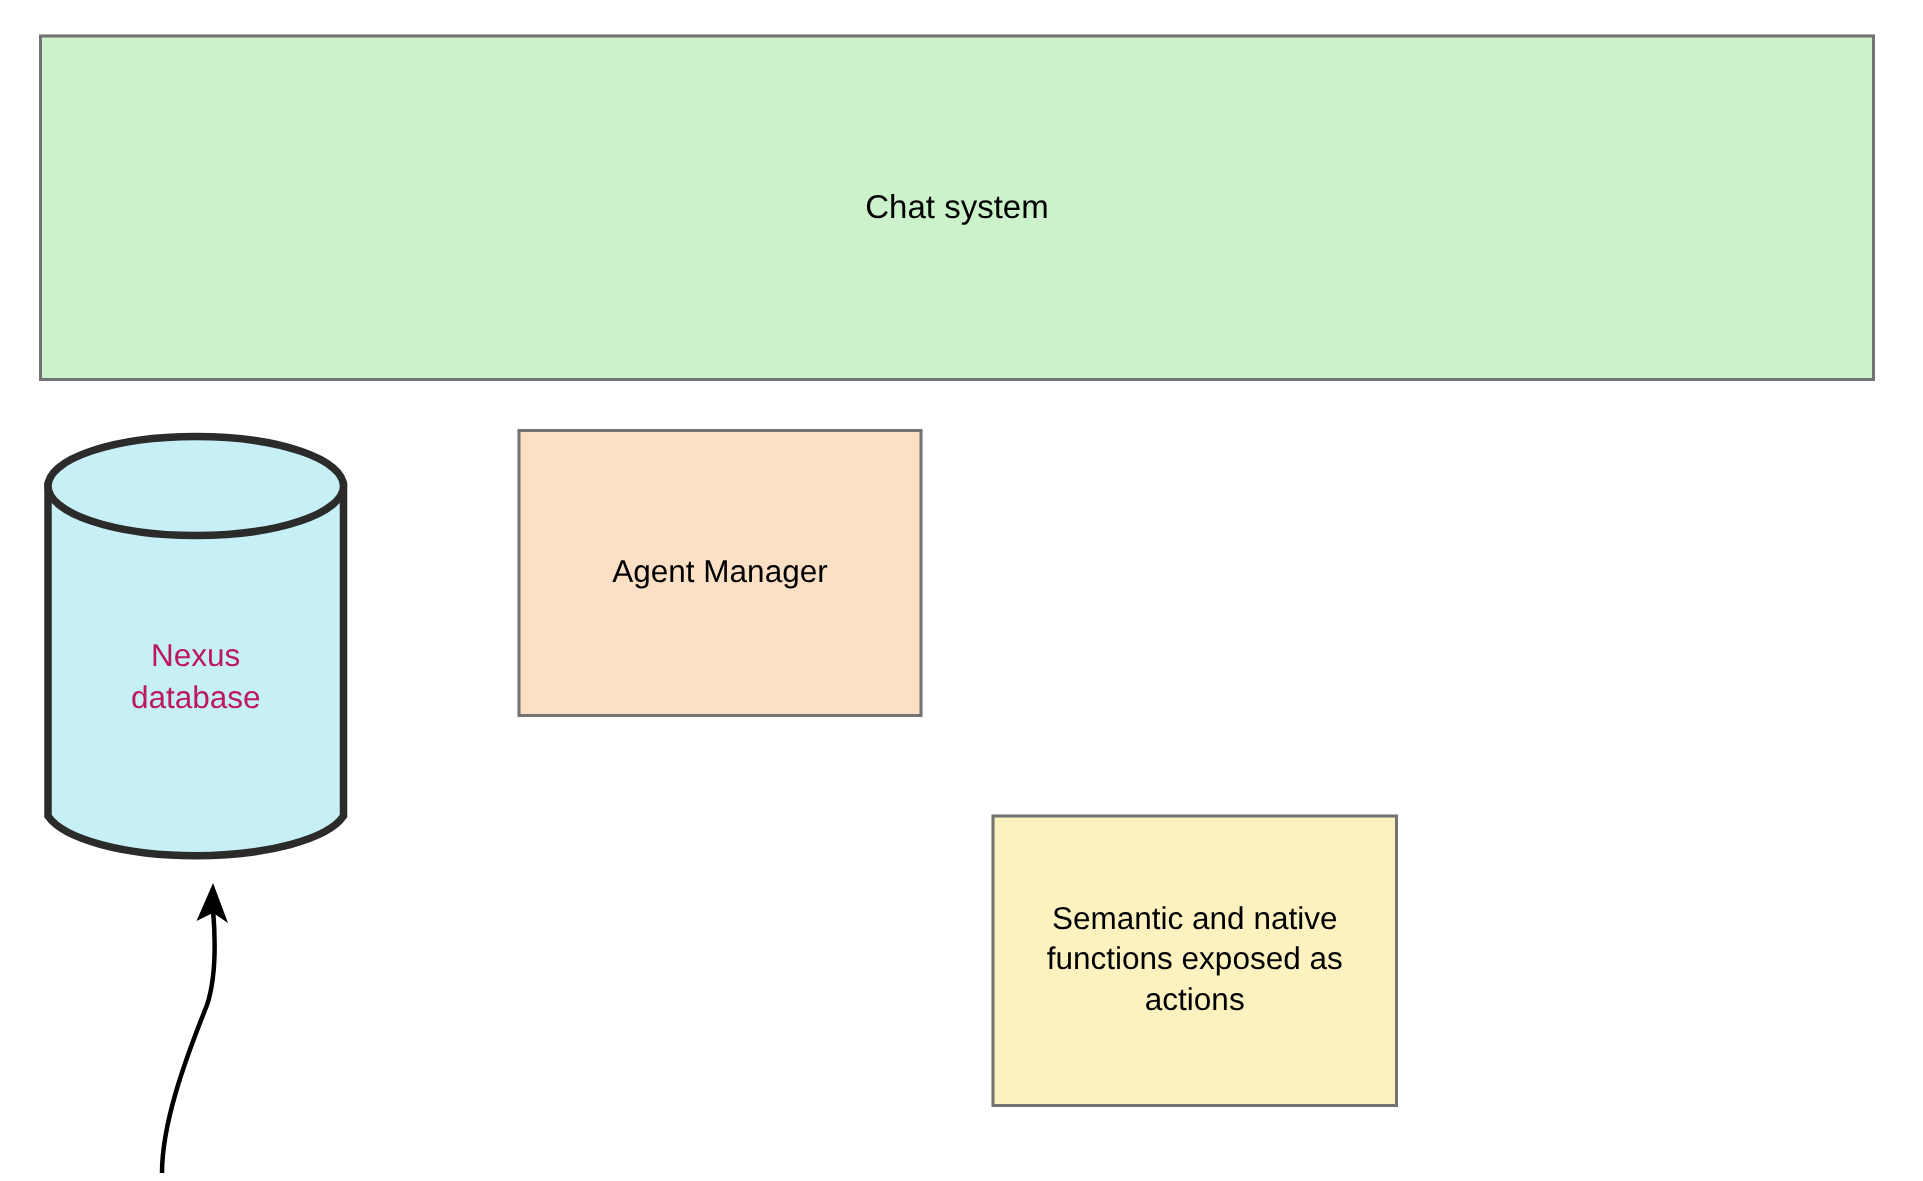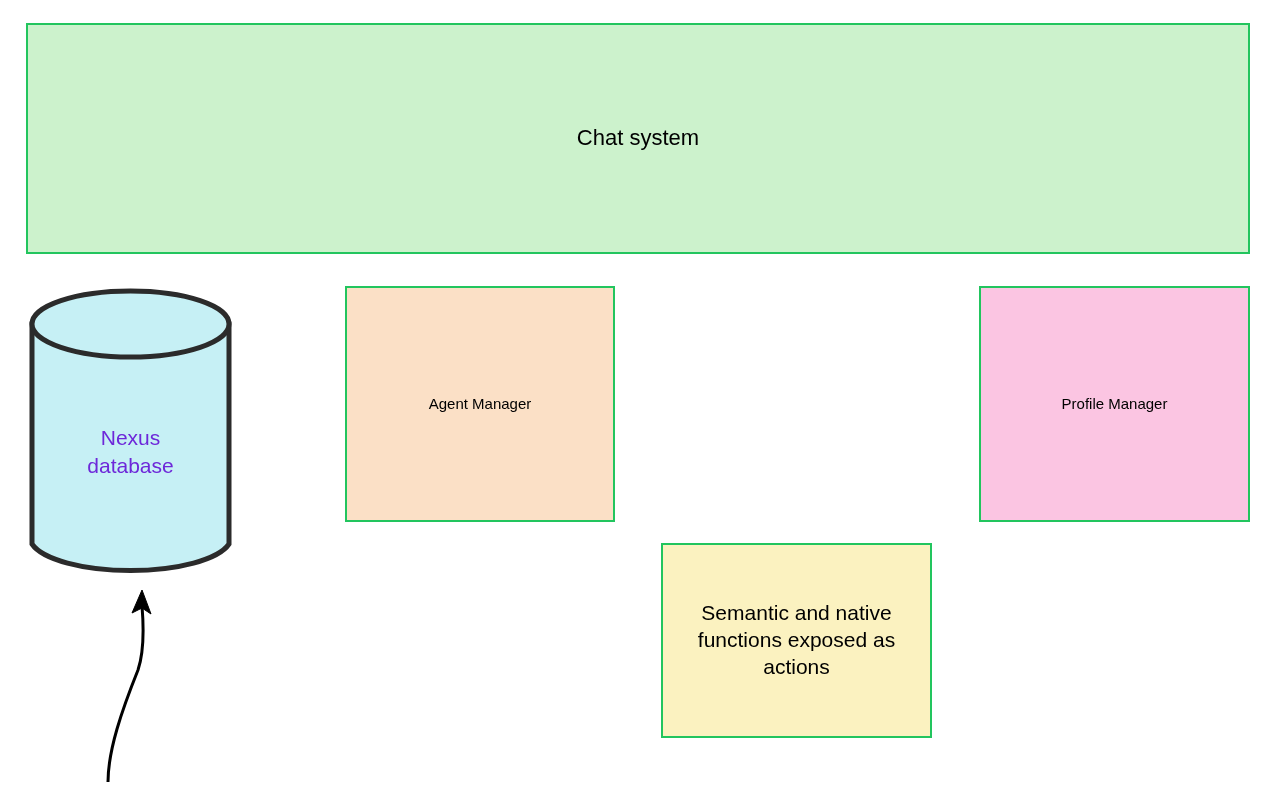--- a/index.html
+++ b/index.html
@@ -19,41 +19,41 @@
     overflow: hidden;
   }
   .node {
     position: absolute;
     box-sizing: border-box;
     display: flex;
     align-items: center;
     justify-content: center;
     text-align: center;
     color: #000000;
-    border: 2px solid #22c55e;
+    border: 2px solid #737373;
   }
   .node .label {
     display: block;
     line-height: 1.28;
     white-space: pre-line;
     padding: 0 10px;
   }
 
   
   #chat-system {
     left: 26px;
     top: 23px;
     width: 1224px;
     height: 231px;
     background: #ccf2cc;
     font-size: 22px;
   }
 
   
-  .row-1 { top: 286px; height: 236px; font-size: 15px; }
+  .row-1 { top: 286px; height: 192px; font-size: 21px; }
   .row-2 { top: 543px; height: 195px; font-size: 21px; }
   .col-1 { left: 345px; width: 270px; }
   .col-2 { left: 661px; width: 271px; }
   .col-3 { left: 979px; width: 271px; }
 
   .fill-peach  { background: #fbe0c6; }
   .fill-yellow { background: #fbf2c0; }
   .fill-pink   { background: #fbc5e2; }
 
   
@@ -74,21 +74,21 @@
     position: absolute;
     left: 0;
     top: 0;
     width: 205px;
     height: 292px;
     display: flex;
     align-items: center;
     justify-content: center;
     text-align: center;
     font-size: 21px;
-    color: #6d28d9;
+    color: #be185d;
     line-height: 1.32;
     white-space: pre-line;
     padding-top: 36px;
     box-sizing: border-box;
   }
 
   
   #db-inbound-arrow {
     position: absolute;
     left: 60px;
@@ -123,17 +123,14 @@
   <div class="node row-1 col-1 fill-peach">
     <span class="label">Agent Manager</span>
   </div>
 
   <div class="node row-2 col-2 fill-yellow">
     <span class="label">Semantic and native
 functions exposed as
 actions</span>
   </div>
 
-  <div class="node row-1 col-3 fill-pink">
-    <span class="label">Profile Manager</span>
-  </div>
 
 </div>
 
 </body></html>

